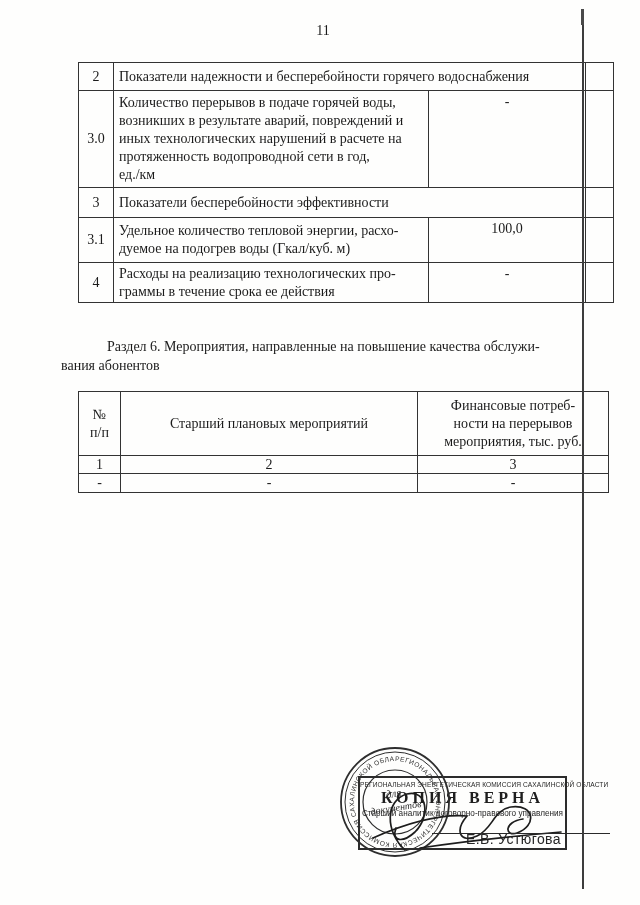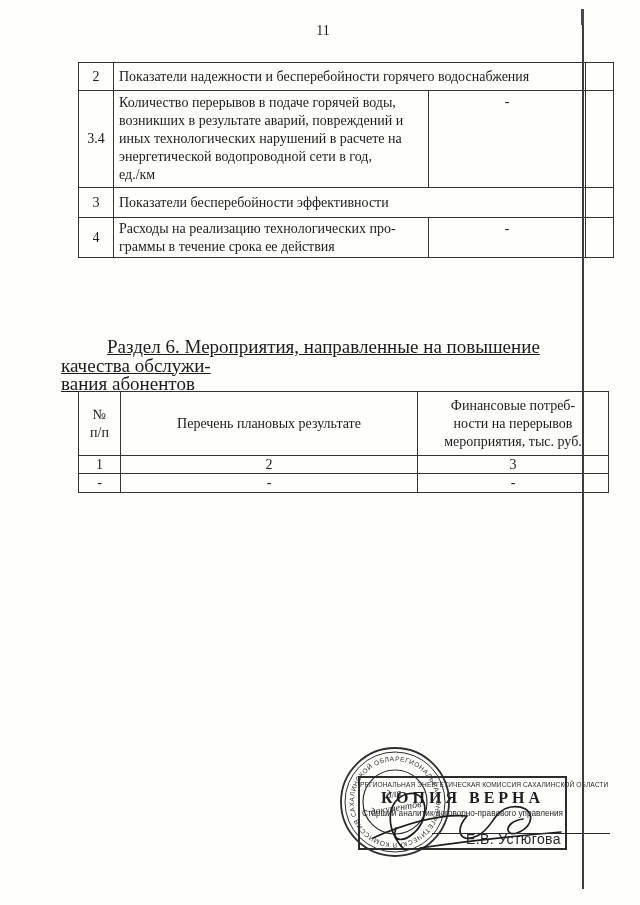--- a/index.html
+++ b/index.html
@@ -21,21 +21,21 @@
   .cell-text { padding:1px 20px 1px 5px; line-height:18px; vertical-align:middle; white-space:pre-line; }
   .cell-val  { text-align:center; vertical-align:top; padding-top:3px; }
   .cell-end  { padding:0; }
 
   .h28{height:28px} .h97{height:97px} .h30{height:30px} .h45{height:45px} .h40{height:40px}
   .h64{height:64px} .h18{height:18px} .h19{height:19px}
 
   
   .section-heading {
     position:absolute; left:61px; top:338px; width:548px;
-    font-size:19px; line-height:18.5px; white-space:pre-line; text-indent:46px;text-decoration:underline;
+    font-size:14px; line-height:18.5px; white-space:pre-line; text-indent:46px;
   }
 
   
   .t2 th { font-weight:normal; text-align:center; vertical-align:middle;
            white-space:pre-line; line-height:18px; padding:2px; }
   .t2 td { text-align:center; vertical-align:middle; padding:0; line-height:14px; }
 
   
   .stamp-rect {
     position:absolute; left:358px; top:776px; width:205px; height:70px;
@@ -70,32 +70,39 @@
         <col style="width:157px">
         <col style="width:28px">
     </colgroup>
     <tbody>
         <tr class="h28">
       <td class="cell-num">2</td>
       <td class="cell-text" colspan="2">Показатели надежности и бесперебойности горячего водоснабжения</td>
       <td class="cell-end"></td>
     </tr>
     <tr class="h97">
-      <td class="cell-num">3.4</td>
+      <td class="cell-num">3.0</td>
       <td class="cell-text">Количество перерывов в подаче горячей воды,
 возникших в результате аварий, повреждений и
 иных технологических нарушений в расчете на
-энергетической водопроводной сети в год,
+протяженность водопроводной сети в год,
 ед./км</td>
       <td class="cell-val">-</td>
       <td class="cell-end"></td>
     </tr>
     <tr class="h30">
       <td class="cell-num">3</td>
       <td class="cell-text" colspan="2">Показатели бесперебойности эффективности</td>
+      <td class="cell-end"></td>
+    </tr>
+    <tr class="h45">
+      <td class="cell-num">3.1</td>
+      <td class="cell-text">Удельное количество тепловой энергии, расхо-
+дуемое на подогрев воды (Гкал/куб. м)</td>
+      <td class="cell-val">100,0</td>
       <td class="cell-end"></td>
     </tr>
     <tr class="h40">
       <td class="cell-num">4</td>
       <td class="cell-text">Расходы на реализацию технологических про-
 граммы в течение срока ее действия</td>
       <td class="cell-val">-</td>
       <td class="cell-end"></td>
     </tr>
   </tbody>
@@ -107,21 +114,21 @@
   <table class="t2">
     <colgroup>
       <col style="width:42px">
         <col style="width:297px">
         <col style="width:191px">
     </colgroup>
     <tbody>
         <tr class="h64">
       <th>№
 п/п</th>
-      <th>Перечень плановых результате</th>
+      <th>Старший плановых мероприятий</th>
       <th>Финансовые потреб-
 ности на перерывов
 мероприятия, тыс. руб.</th>
     </tr>
     <tr class="h18">
       <td>1</td>
       <td>2</td>
       <td>3</td>
     </tr>
     <tr class="h19">

